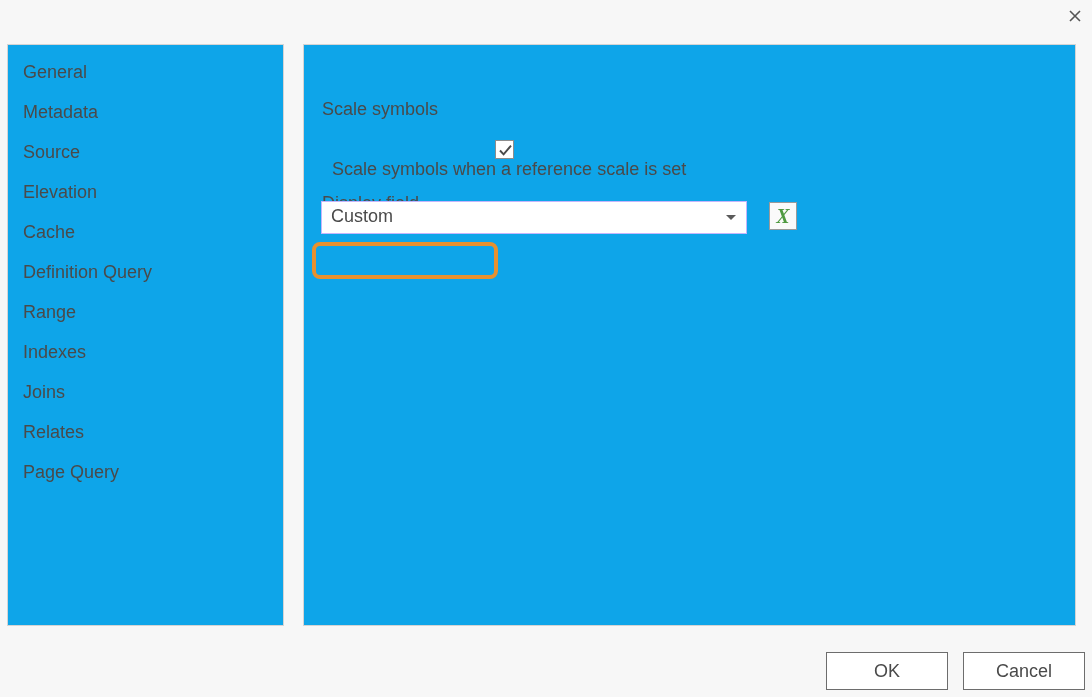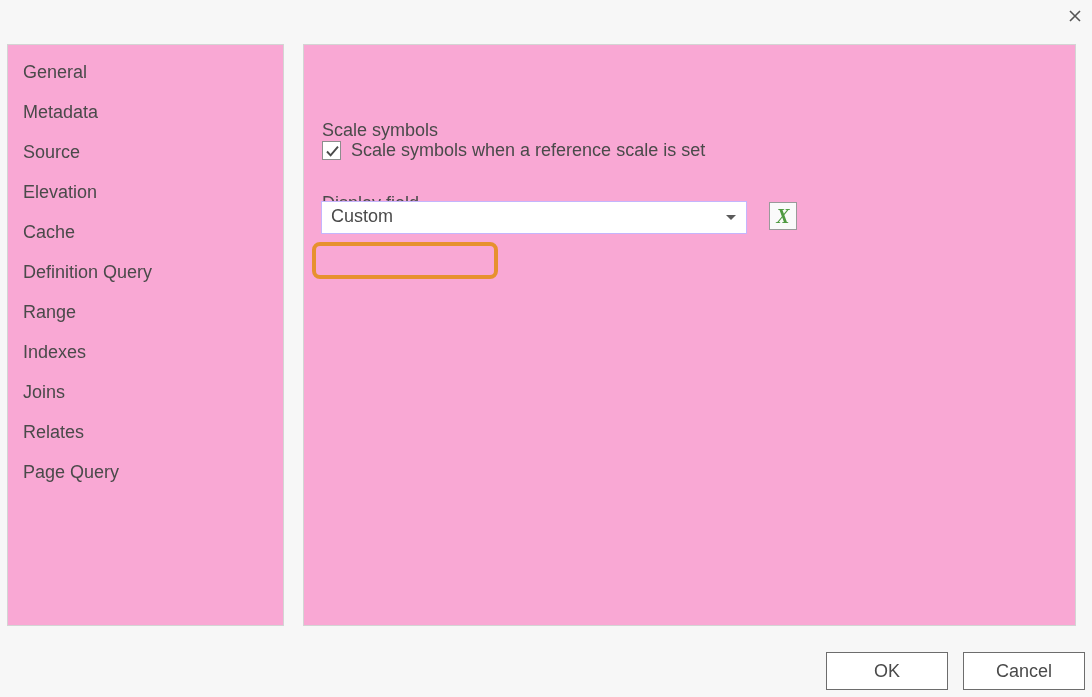--- a/index.html
+++ b/index.html
@@ -42,21 +42,21 @@
     display: flex;
     align-items: center;
     justify-content: center;
     cursor: default;
   }
   #close-button svg { display: block; }
 
   
   .panel {
     position: absolute;
-    background: #f9a8d4;
+    background: #0ea5e9;
     border: 1px solid #d4d4d4;
     box-sizing: border-box;
   }
   #sidebar-panel {
     left: 7px;
     top: 44px;
     width: 277px;
     height: 582px;
     overflow: hidden;
   }
@@ -90,31 +90,32 @@
     color: #333333;
   }
 
   
   .section-label {
     position: absolute;
     font-size: 18px;
     color: #4a4a4a;
     white-space: nowrap;
   }
-  #scale-symbols-label { left: 18px; top: 75px; }
+  #scale-symbols-label { left: 18px; top: 54px; }
   #display-field-label { left: 18px; top: 148px; }
 
   
   #scale-symbols-row {
     position: absolute;
     left: 18px;
     top: 95px;
     display: flex;
     align-items: center;
     cursor: default;
+    flex-direction: column;
   }
   .checkbox {
     width: 19px;
     height: 19px;
     border: 1px solid #8d8d8d;
     background: #ffffff;
     box-sizing: border-box;
     display: inline-block;
     position: relative;
     flex: 0 0 auto;

